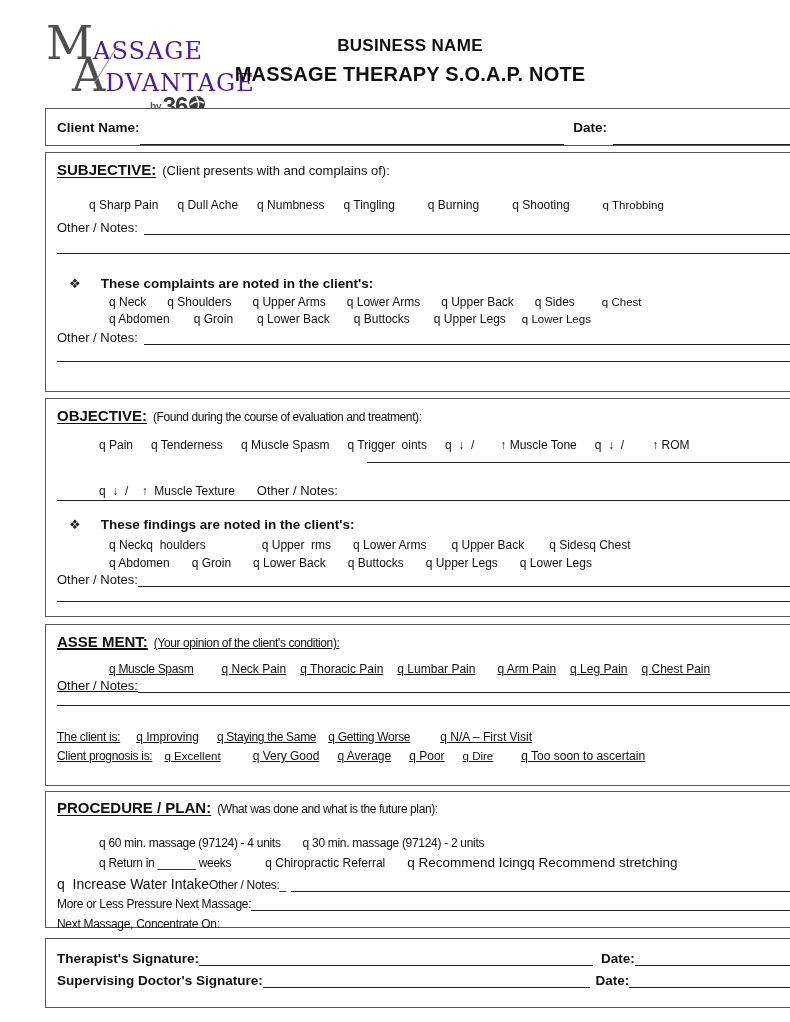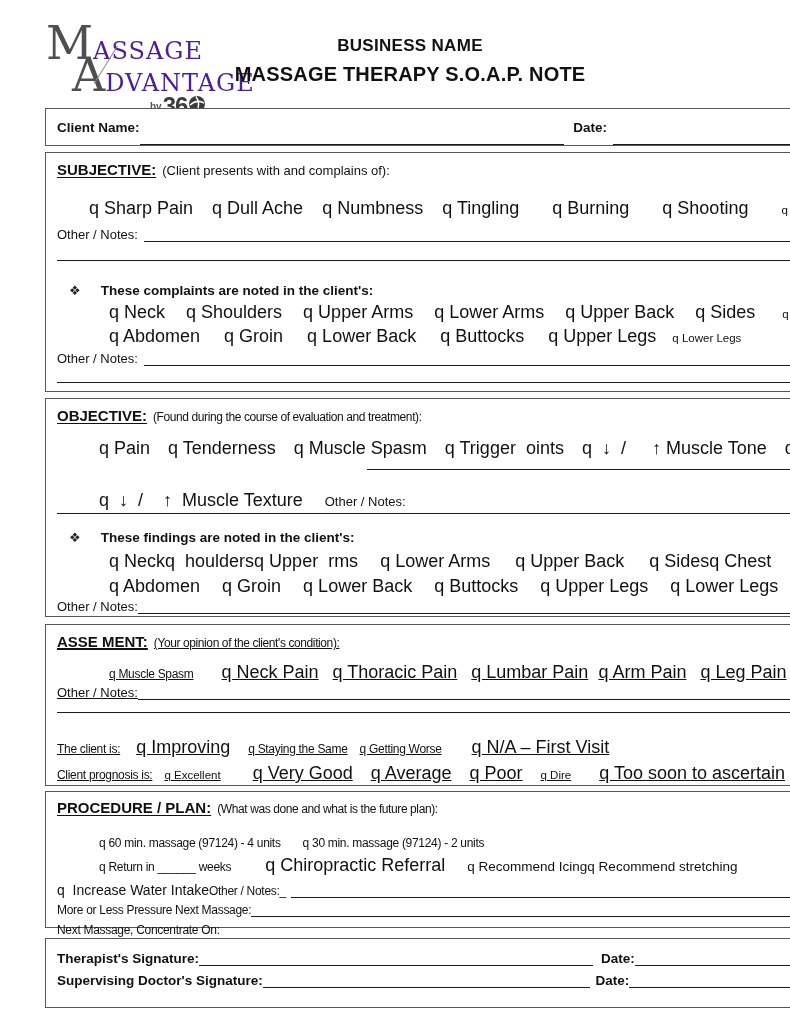--- a/index.html
+++ b/index.html
@@ -30,21 +30,21 @@
   .b-objective { top:398px; height:219px; }
   .b-assessment { top:624px; height:162px;text-decoration:underline; }
   .b-procedure { top:791px; height:137px; }
   .b-signature { top:938px; height:70px; }
   
   .sec-head { font-size:15px; font-weight:bold; text-decoration:underline; text-underline-offset:2px; }
   .sec-hint { font-size:13px; }
   .sec-hint.narrow { font-size:12px; letter-spacing:-0.4px; }
   .row { display:flex; align-items:baseline; }
   .row span { white-space:pre; }
-  .cb { font-size:18px; }
+  .cb { font-size:12px; }
   .cb-sm { font-size:11.5px; }
   .cb-n { font-size:12px; letter-spacing:-0.3px; }
   .cb-lg { font-size:13.5px; }
   .lbl { font-size:13px; }
   .lbl-n { font-size:12px; letter-spacing:-0.3px; }
   .fill { flex:1; border-bottom:1.3px solid #1c1c1c; align-self:flex-end; height:4px; }
   .hr { border-bottom:1.8px solid #1c1c1c; height:0; }
   .bullet { font-size:13px; color:#222; }
   .noted-head { font-size:13.5px; font-weight:bold; }
   .sig-lbl { font-size:13.5px; font-weight:bold; white-space:pre; }
@@ -148,21 +148,21 @@
       <span class="cb">q  ↓  /    ↑  Muscle Texture</span>
       <span class="lbl">Other / Notes:</span>
     </div>
     <div class="hr" style="margin-top:2px;"></div>
     <div class="row" style="margin-top:16px; padding-left:12px; gap:20px;">
       <span class="bullet">❖</span>
       <span class="noted-head">These findings are noted in the client's:</span>
     </div>
     <div class="row" style="margin-top:6px; padding-left:52px;">
       <span class="cb">q Neckq  houlders</span>
-      <span class="cb" style="">q Upper  rms</span>
+      <span class="cb" style="margin-left:56px">q Upper  rms</span>
       <span class="cb" style="margin-left:22px">q Lower Arms</span>
       <span class="cb" style="margin-left:25px">q Upper Back</span>
       <span class="cb" style="margin-left:25px">q Sidesq Chest</span>
     </div>
     <div class="row" style="margin-top:4px; padding-left:52px; gap:22px;">
       <span class="cb">q Abdomen</span>
       <span class="cb">q Groin</span>
       <span class="cb">q Lower Back</span>
       <span class="cb">q Buttocks</span>
       <span class="cb">q Upper Legs</span>
@@ -178,21 +178,21 @@
   <div class="box b-assessment">
     <div class="row" style="margin-top:8px; gap:6px;">
       <span class="sec-head">ASSE MENT:</span>
       <span class="sec-hint narrow">(Your opinion of the client's condition):</span>
     </div>
     <div class="row" style="margin-top:12px; padding-left:52px;">
       <span class="cb-n">q Muscle Spasm</span>
       <span class="cb" style="margin-left:28px">q Neck Pain</span>
       <span class="cb" style="margin-left:14px">q Thoracic Pain</span>
       <span class="cb" style="margin-left:14px">q Lumbar Pain</span>
-      <span class="cb" style="margin-left:10px">q Arm Pain</span>
+      <span class="cb" style="margin-left:22px">q Arm Pain</span>
       <span class="cb" style="margin-left:14px">q Leg Pain</span>
       <span class="cb" style="margin-left:14px">q Chest Pain</span>
     </div>
     <div class="row" style="margin-top:2px;">
       <span class="lbl">Other / Notes:</span>
       <span class="fill"></span>
     </div>
     <div class="hr" style="margin-top:12px; border-bottom-width:1.3px;"></div>
     <div class="row" style="margin-top:24px;">
       <span class="lbl-n">The client is:</span>

